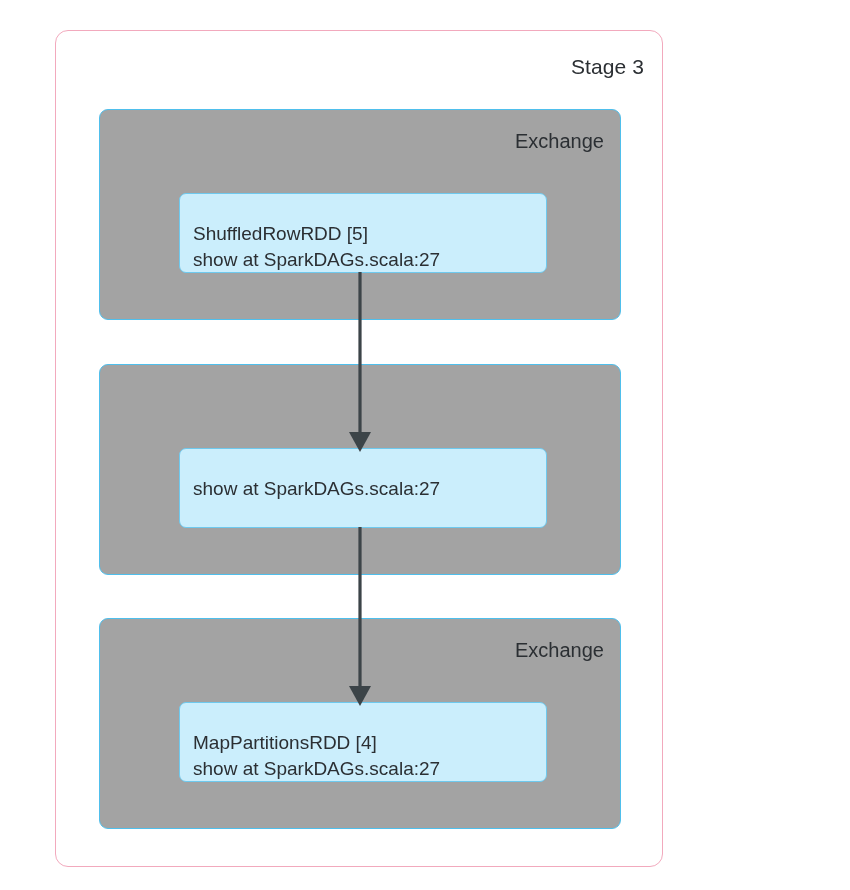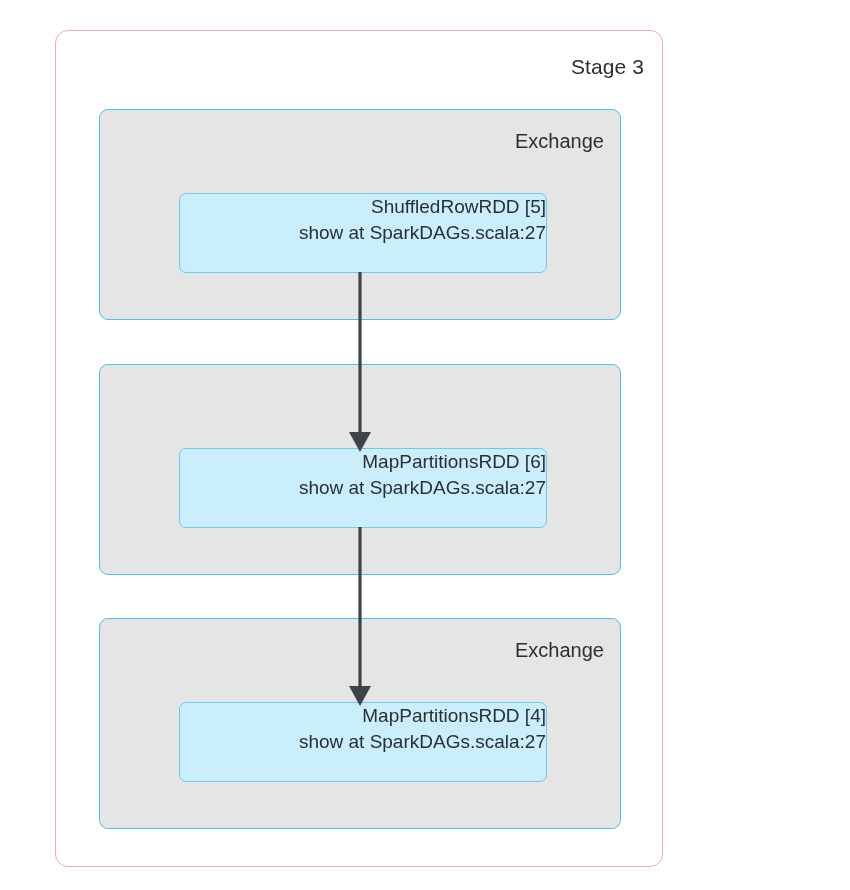--- a/index.html
+++ b/index.html
@@ -25,41 +25,40 @@
   .stage-container {
     position: absolute;
     left: 55px;
     top: 30px;
     width: 608px;
     height: 837px;
     box-sizing: border-box;
     background: #ffffff;
     border: 1.6px solid #f2a9bd;
     border-radius: 13px;
-    text-align: right;
   }
 
   .stage-title {
     position: absolute;
     right: 18px;
     top: 24px;
     font-size: 21px;
     color: #2b2f33;
     letter-spacing: 0.1px;
     white-space: nowrap;
   }
 
   
   .op-box {
     position: absolute;
     left: 43px;
     width: 522px;
     height: 211px;
     box-sizing: border-box;
-    background: #e5e5e5;
+    background: #a3a3a3;
     border: 1.5px solid #4fbfec;
     border-radius: 9px;
   }
   .op-box.n0 { top: 78px; }
   .op-box.n1 { top: 333px; }
   .op-box.n2 { top: 587px; }
 
   .op-label {
     position: absolute;
     right: 16px;
@@ -73,21 +72,21 @@
   .rdd-box {
     position: absolute;
     left: 79px;
     top: 83px;
     width: 368px;
     height: 80px;
     box-sizing: border-box;
     background: #cbeefc;
     border: 1.5px solid #6ec9ee;
     border-radius: 7px;
-    padding: 0 0 0 13px;
+    padding: 27px 0 0 13px;
   }
 
   .rdd-line {
     font-size: 19px;
     line-height: 26px;
     color: #2b2f33;
     white-space: nowrap;
   }
 
   
@@ -112,21 +111,20 @@
     <div class="op-box n0">
       <div class="op-label">Exchange</div>
       <div class="rdd-box">
         <div class="rdd-line">ShuffledRowRDD [5]</div>
         <div class="rdd-line">show at SparkDAGs.scala:27</div>
       </div>
     </div>
 
     <div class="op-box n1">
       <div class="rdd-box">
-        <div class="rdd-line">MapPartitionsRDD [6]</div>
         <div class="rdd-line">show at SparkDAGs.scala:27</div>
       </div>
     </div>
 
     <div class="op-box n2">
       <div class="op-label">Exchange</div>
       <div class="rdd-box">
         <div class="rdd-line">MapPartitionsRDD [4]</div>
         <div class="rdd-line">show at SparkDAGs.scala:27</div>
       </div>

